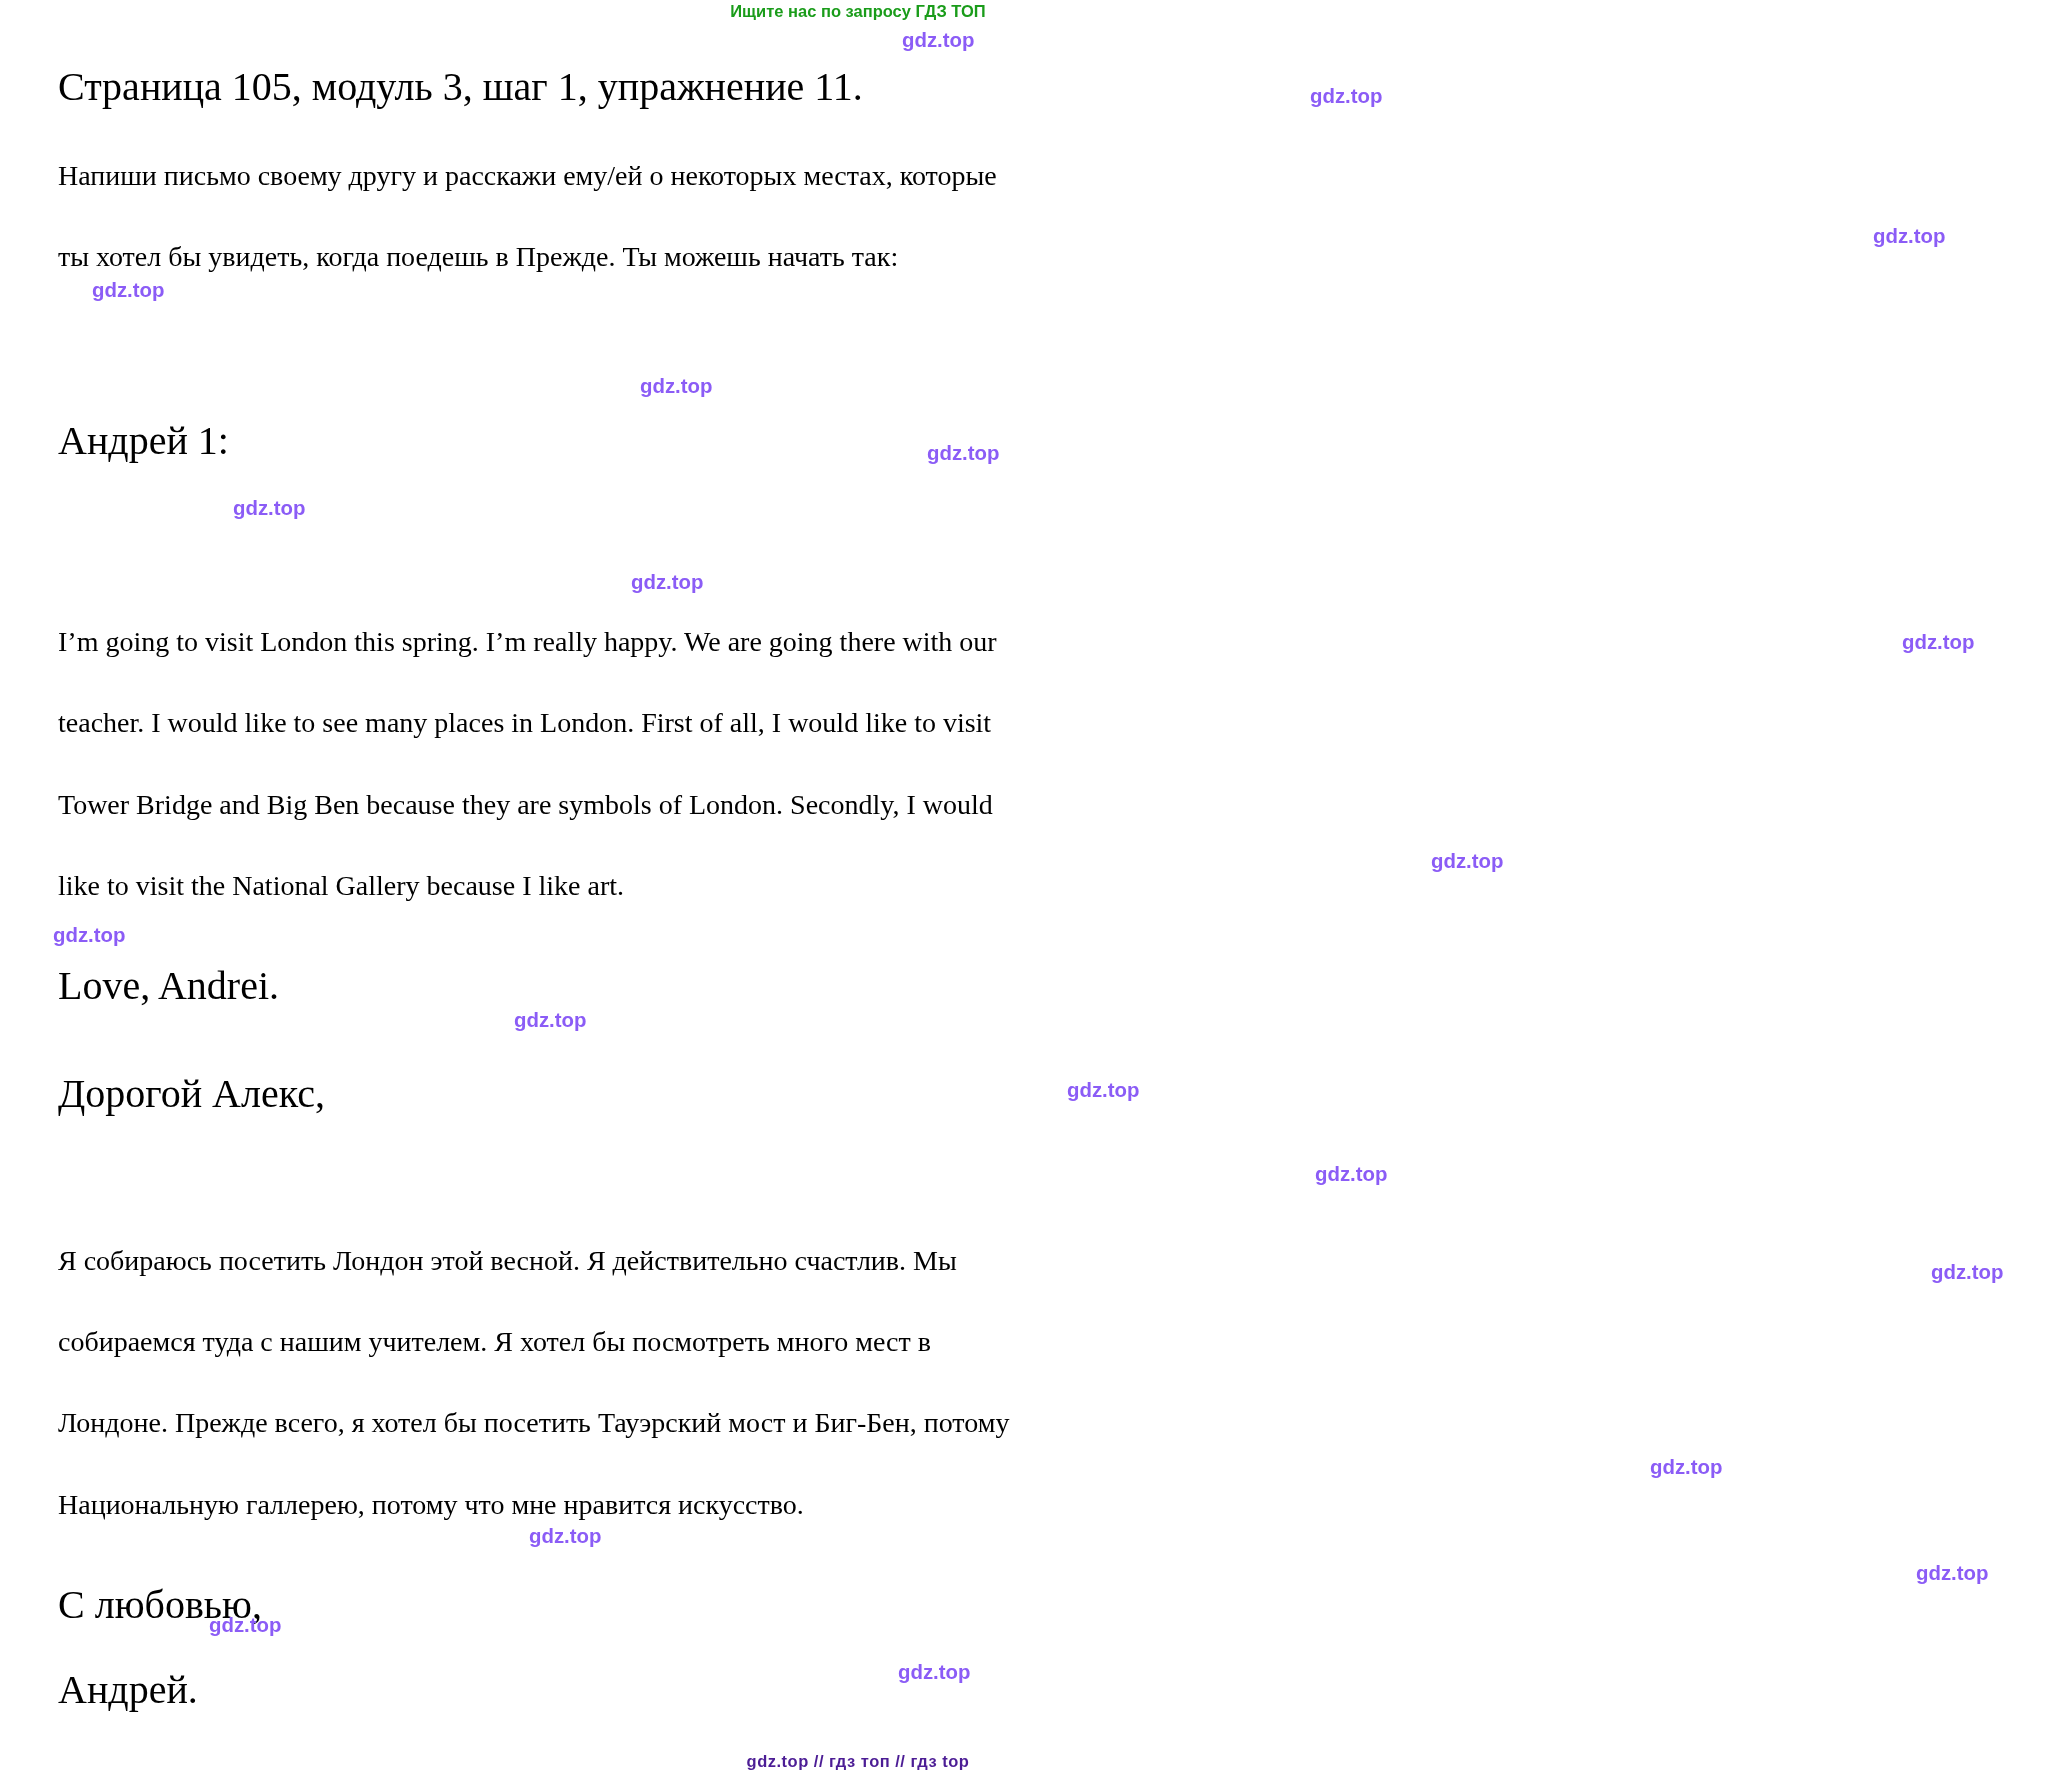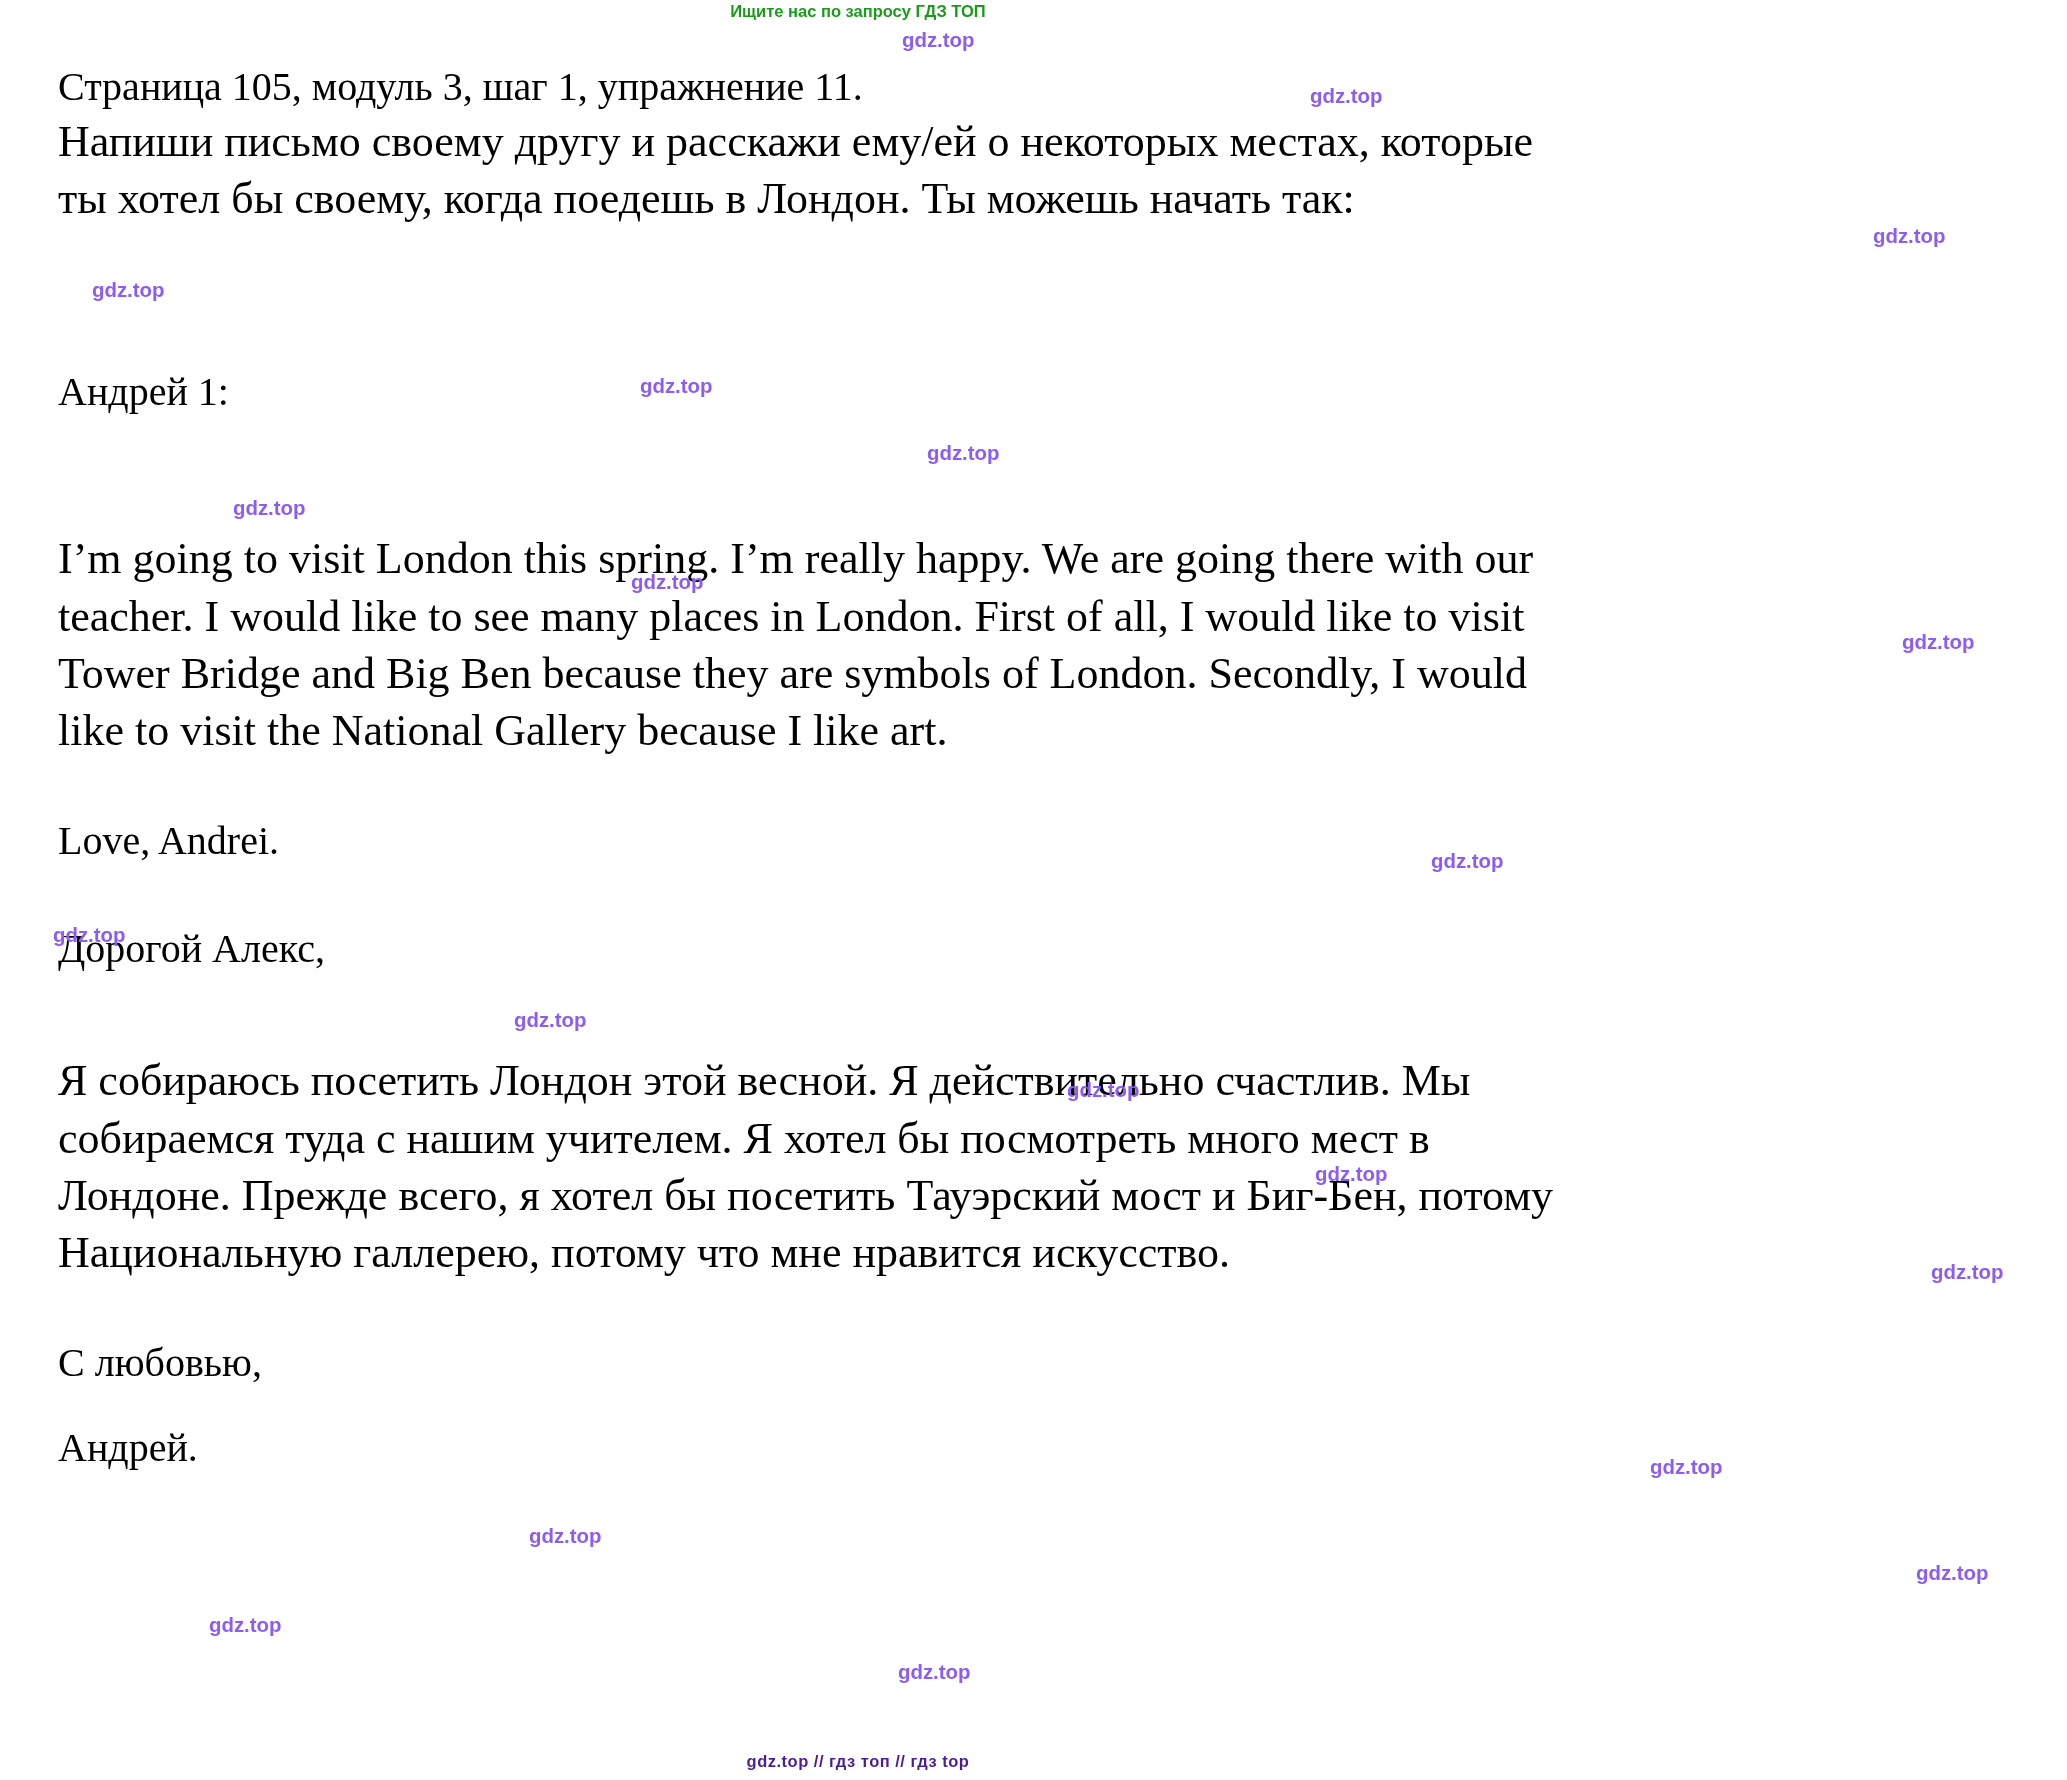--- a/index.html
+++ b/index.html
@@ -37,22 +37,23 @@
   .content {
     position: relative;
     padding-top: 61px;
   }
   .line {
     font-size: 40px;
     line-height: 1.30;
     letter-spacing: 0px;
   }
   .block {
-    font-size: 44px;
+    font-size: 28px;
     line-height: 1.30;
+    margin-top: 45px;
   }
   .spacer-lg { height: 83px; }
   .spacer-md { height: 56px; }
   .spacer-sm { height: 33px; }
   .spacer-xs { height: 21.3px; }
 
   
   .wm {
     position: absolute;
     font-family: "Liberation Sans", sans-serif;
@@ -80,21 +81,21 @@
 
 <div class="page">
 
   <div class="top-banner">Ищите нас по запросу ГДЗ ТОП</div>
 
   <div class="content">
 
     <div class="line">Страница 105, модуль 3, шаг 1, упражнение 11.</div>
 
     <div class="block">Напиши письмо своему другу и расскажи ему/ей о некоторых местах, которые</div>
-    <div class="block">ты хотел бы своему, когда поедешь в Лондон. Ты можешь начать так:</div>
+    <div class="block">ты хотел бы увидеть, когда поедешь в Прежде. Ты можешь начать так:</div>
 
     <div class="spacer-lg"></div>
     <div class="spacer-md"></div>
 
     <div class="line">Андрей 1:</div>
 
     <div class="spacer-md"></div>
 
 
     <div class="spacer-md"></div>

